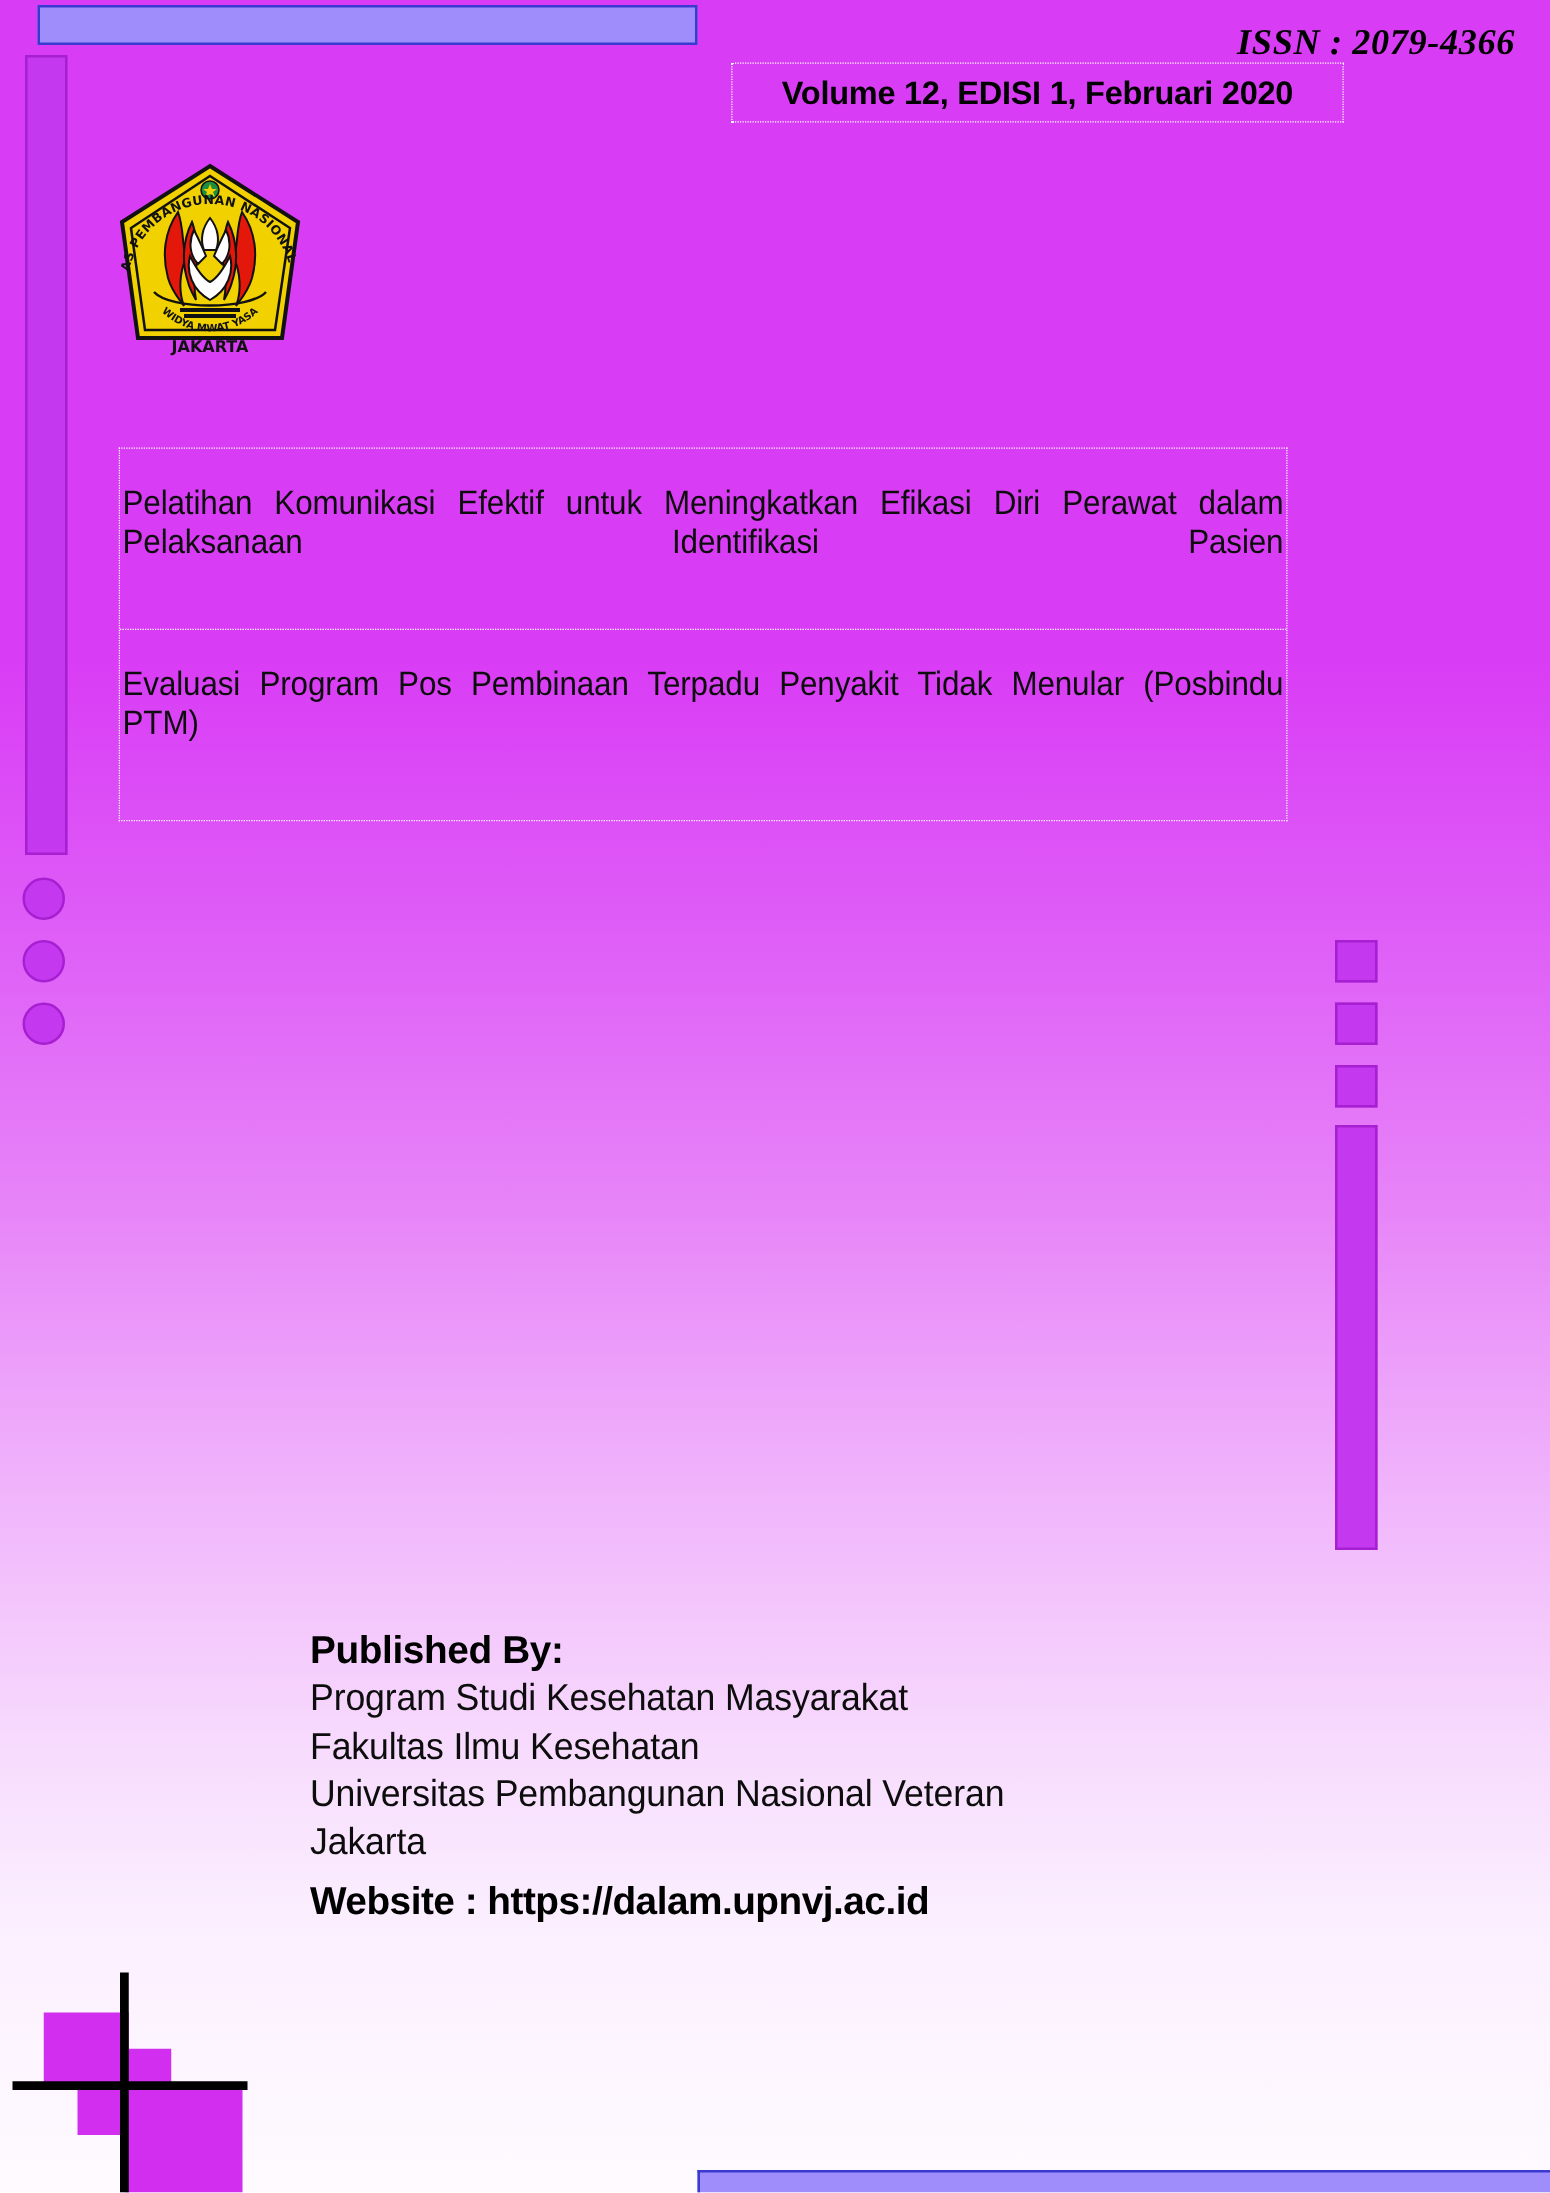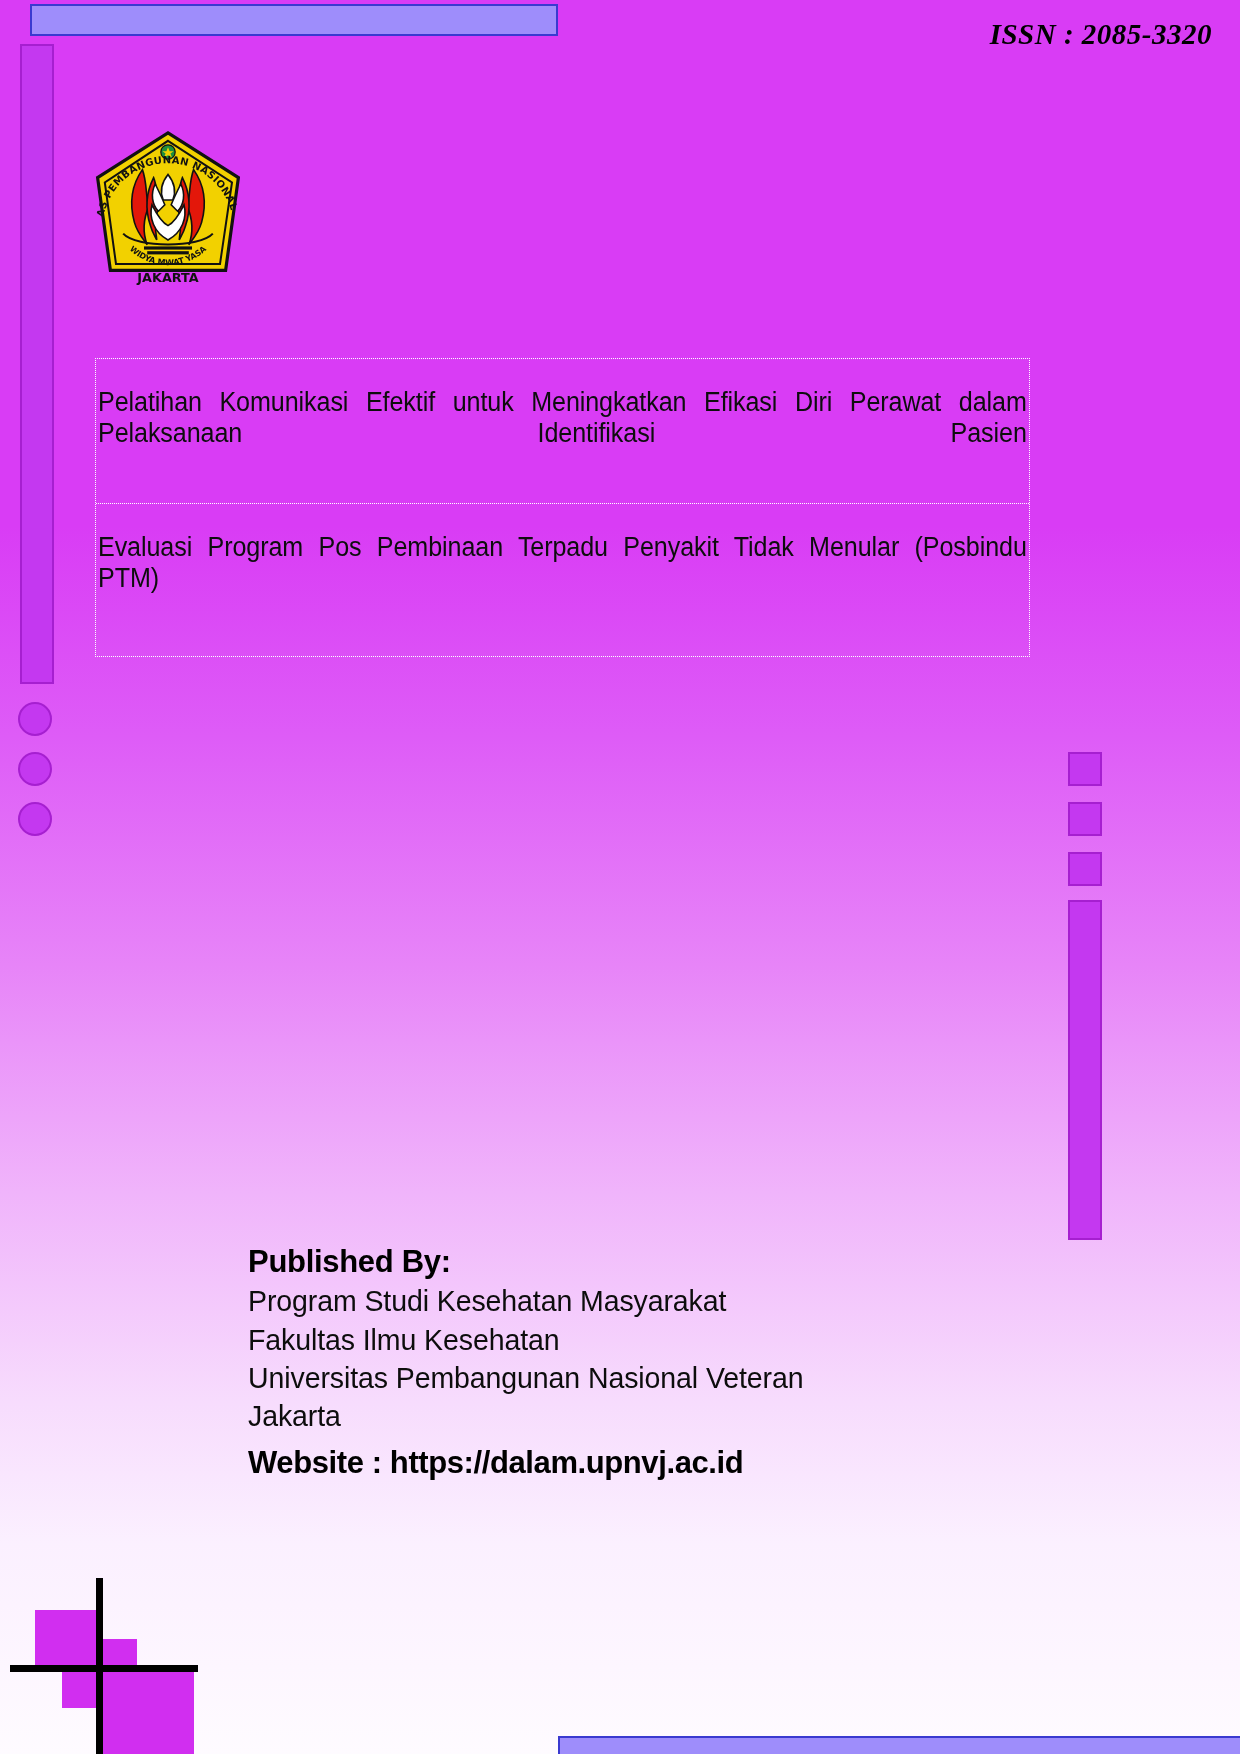--- a/index.html
+++ b/index.html
@@ -213,21 +213,21 @@
   .article-title::after {
     content: "";
     display: inline-block;
     width: 100%;
   }
 
   
   .publisher {
     position: absolute;
     left: 248px;
-    top: 1242px;
+    top: 1300px;
     width: 700px;
   }
   .pub-head {
     font-family: "Liberation Sans", sans-serif;
     font-weight: bold;
     font-size: 31px;
     color: #000;
     line-height: 1.3;
     letter-spacing: -0.3px;
   }
@@ -314,22 +314,25 @@
     box-sizing: border-box;
   }
 </style>
 </head>
 <body>
 
 <div id="cover">
 
   <div class="top-blue-bar"></div>
 
-  <div class="issn">ISSN : 2085-3320</div>
-
+  <div class="issn">ISSN : 2079-4366</div>
+
+  <div class="volume-box">
+    <span>Volume 12, EDISI 1, Februari 2020</span>
+  </div>
 
   <div class="left-bar"></div>
   <div class="left-circle circle-1"></div>
   <div class="left-circle circle-2"></div>
   <div class="left-circle circle-3"></div>
 
   <div class="right-square rsq-1"></div>
   <div class="right-square rsq-2"></div>
   <div class="right-square rsq-3"></div>
   <div class="right-bar"></div>

